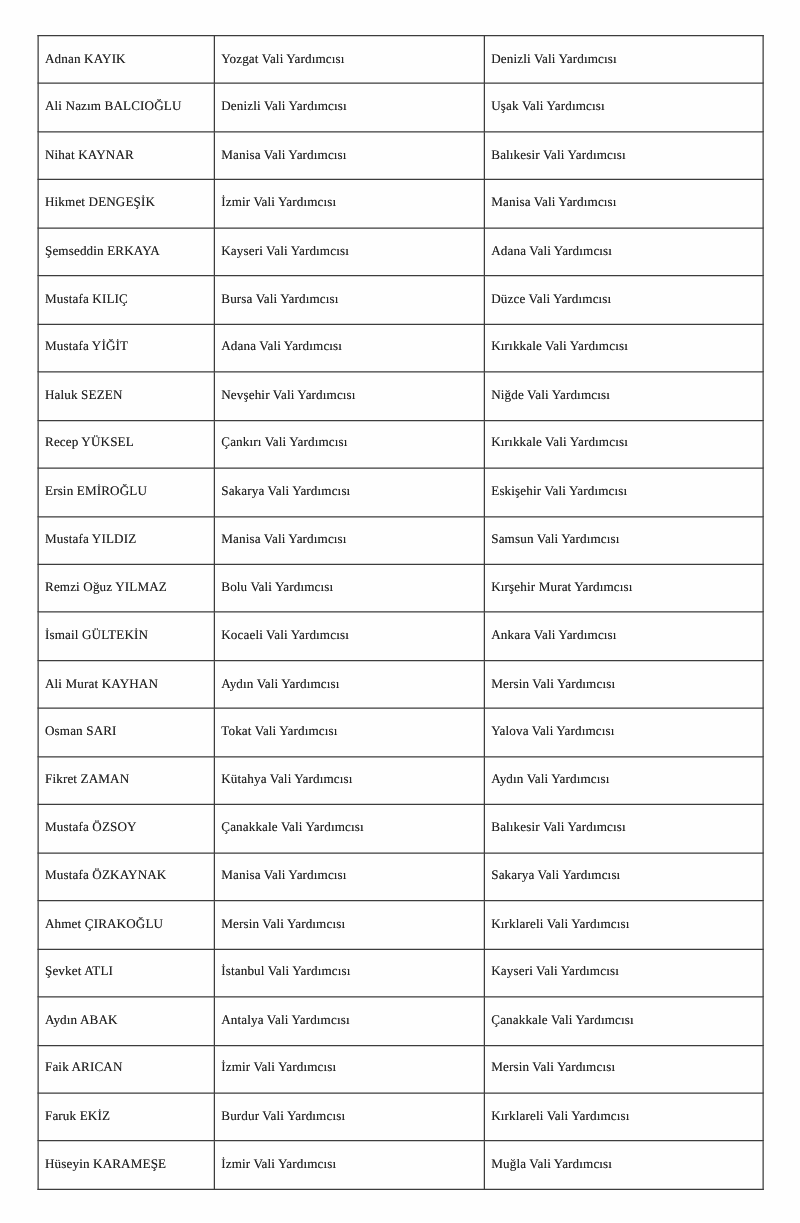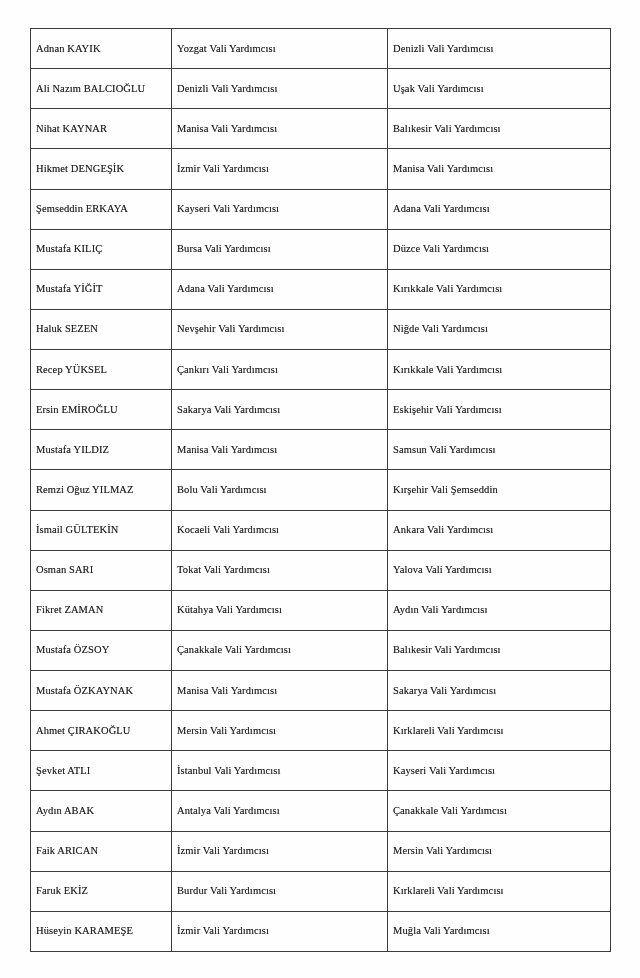--- a/index.html
+++ b/index.html
@@ -105,26 +105,31 @@
           <td>Eskişehir Vali Yardımcısı</td>
         </tr>
         <tr>
           <td>Mustafa YILDIZ</td>
           <td>Manisa Vali Yardımcısı</td>
           <td>Samsun Vali Yardımcısı</td>
         </tr>
         <tr>
           <td>Remzi Oğuz YILMAZ</td>
           <td>Bolu Vali Yardımcısı</td>
-          <td>Kırşehir Vali Şemseddin</td>
+          <td>Kırşehir Murat Yardımcısı</td>
         </tr>
         <tr>
           <td>İsmail GÜLTEKİN</td>
           <td>Kocaeli Vali Yardımcısı</td>
           <td>Ankara Vali Yardımcısı</td>
+        </tr>
+        <tr>
+          <td>Ali Murat KAYHAN</td>
+          <td>Aydın Vali Yardımcısı</td>
+          <td>Mersin Vali Yardımcısı</td>
         </tr>
         <tr>
           <td>Osman SARI</td>
           <td>Tokat Vali Yardımcısı</td>
           <td>Yalova Vali Yardımcısı</td>
         </tr>
         <tr>
           <td>Fikret ZAMAN</td>
           <td>Kütahya Vali Yardımcısı</td>
           <td>Aydın Vali Yardımcısı</td>

